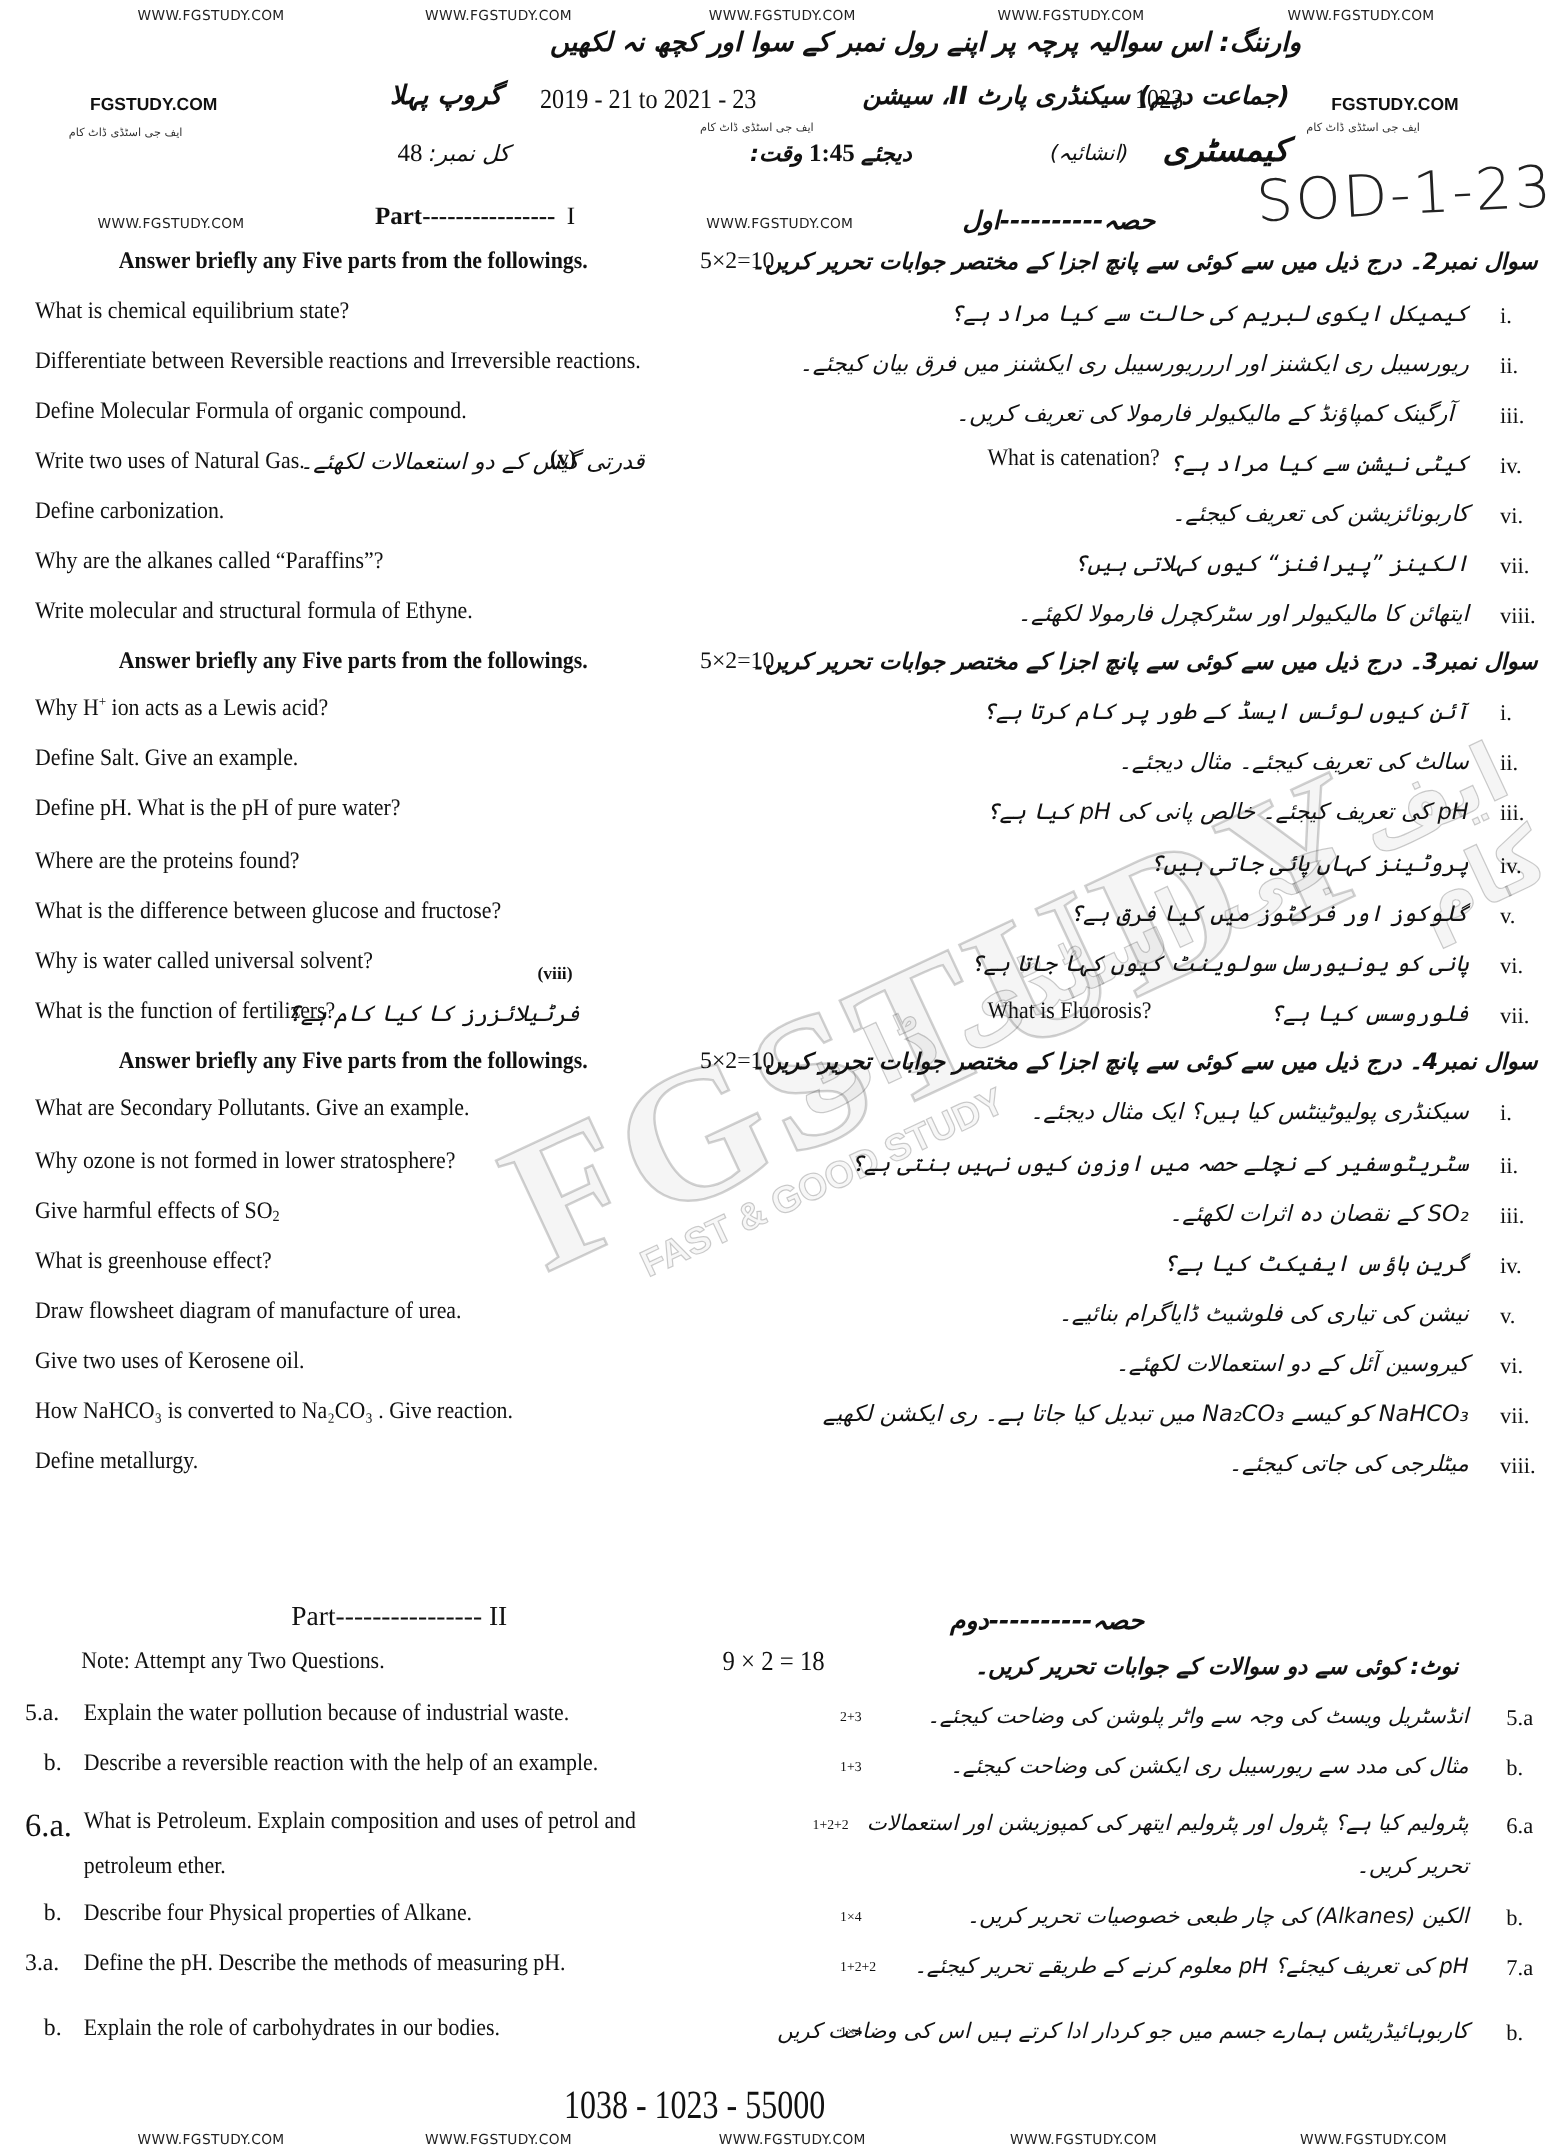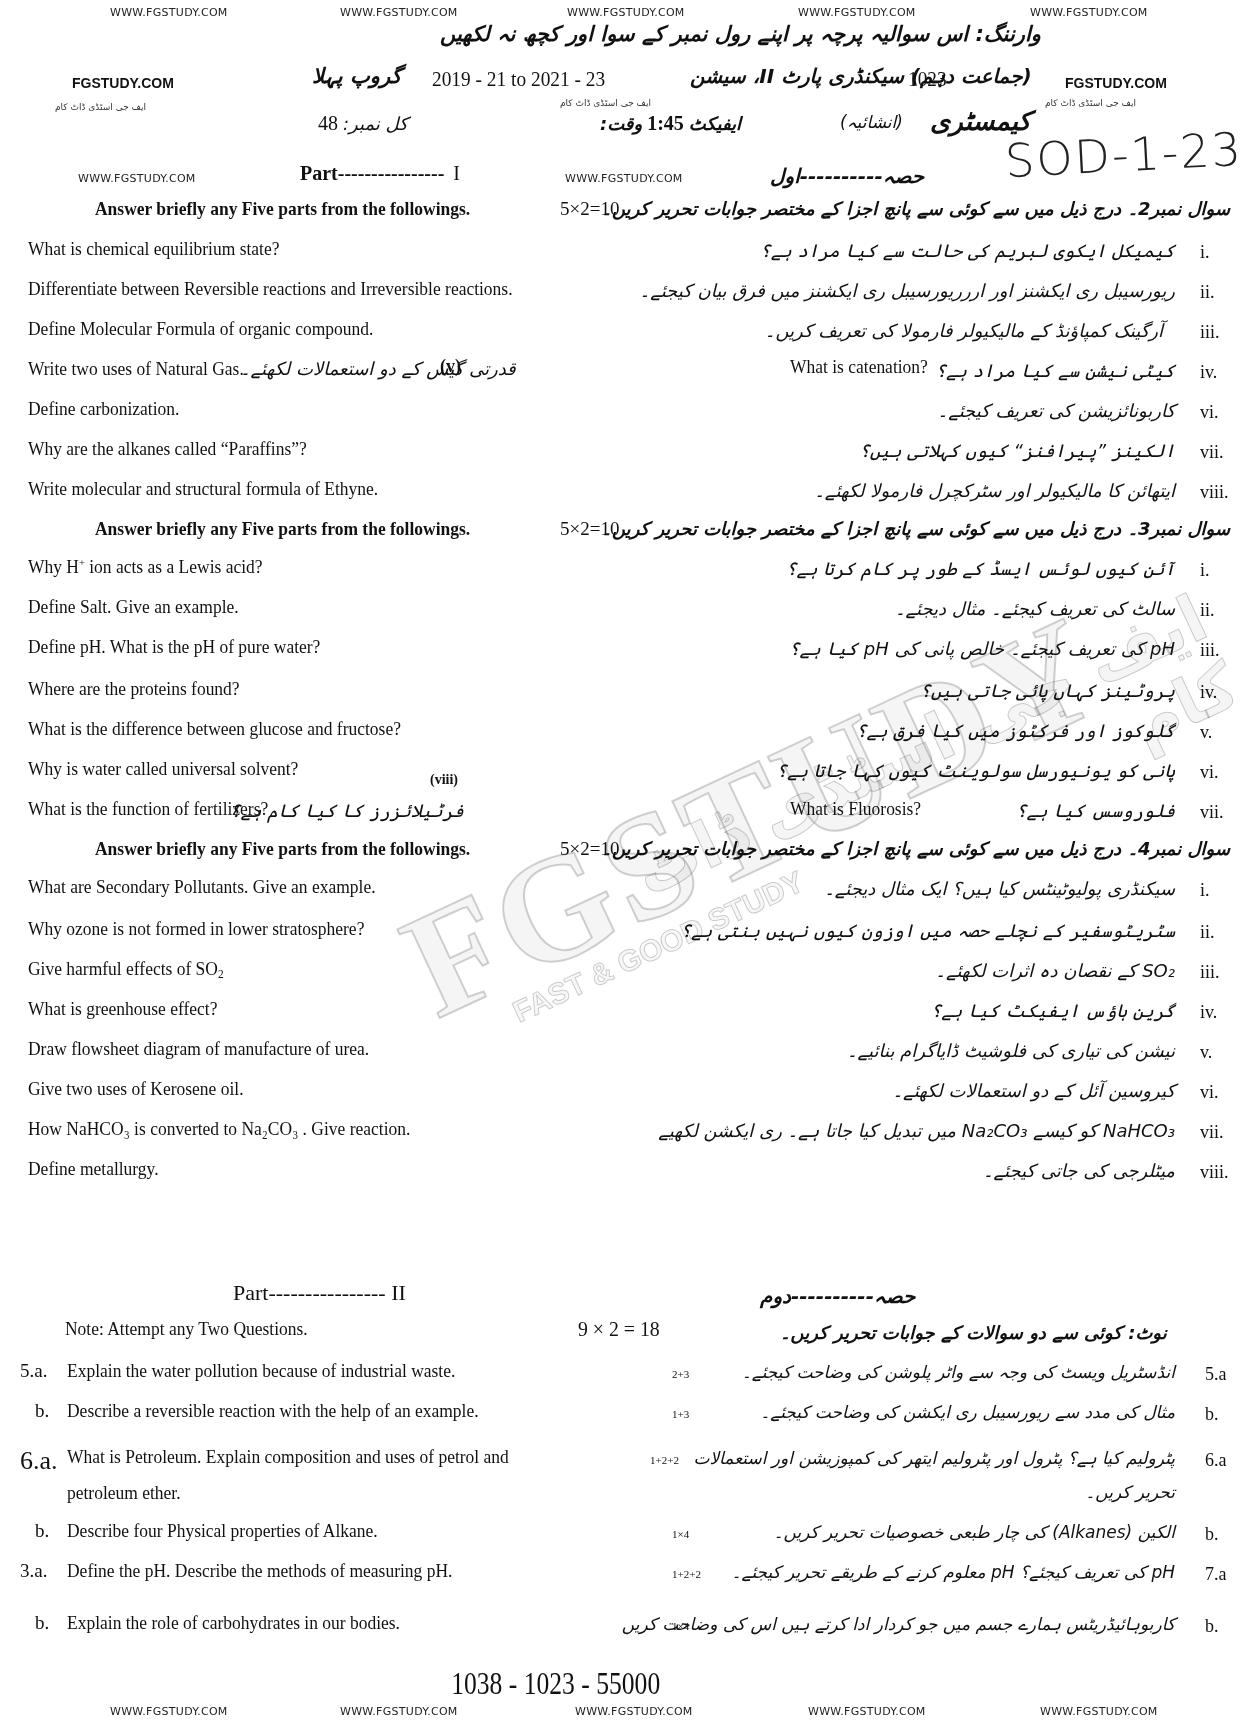--- a/index.html
+++ b/index.html
@@ -56,21 +56,21 @@
 
 <div class="abs urdu-tiny" style="left:55px;top:102px">ایف جی اسٹڈی ڈاٹ کام</div>
 <div class="abs urdu-tiny" style="left:560px;top:98px">ایف جی اسٹڈی ڈاٹ کام</div>
 <div class="abs urdu-tiny" style="left:1045px;top:98px">ایف جی اسٹڈی ڈاٹ کام</div>
 
 <div class="abs" style="left:318px;top:112px;font-size:20px;font-weight:normal">
   <span>48</span>
   <span class="urdu">کل نمبر:</span>
 </div>
 <div class="abs" style="left:600px;top:112px;font-size:20px;font-weight:bold">
-  <span class="urdu">ایفیکٹ</span>
+  <span class="urdu">دیجئے</span>
   <span>1:45</span>
   <span class="urdu">وقت:</span>
 </div>
 <div class="abs urdu" style="left:840px;top:112px;font-size:17px">(انشائیہ)</div>
 <div class="abs urdu" style="left:930px;top:106px;font-size:26px;font-weight:bold">کیمسٹری</div>
 <div class="abs handwritten" style="left:1005px;top:128px">SOD-1-23</div>
 
 <div class="abs wm-small" style="left:78px;top:172px">WWW.FGSTUDY.COM</div>
 <div class="abs" style="left:300px;top:162px;font-size:20px;font-weight:bold">
   <span>Part</span><span>----------------</span>

